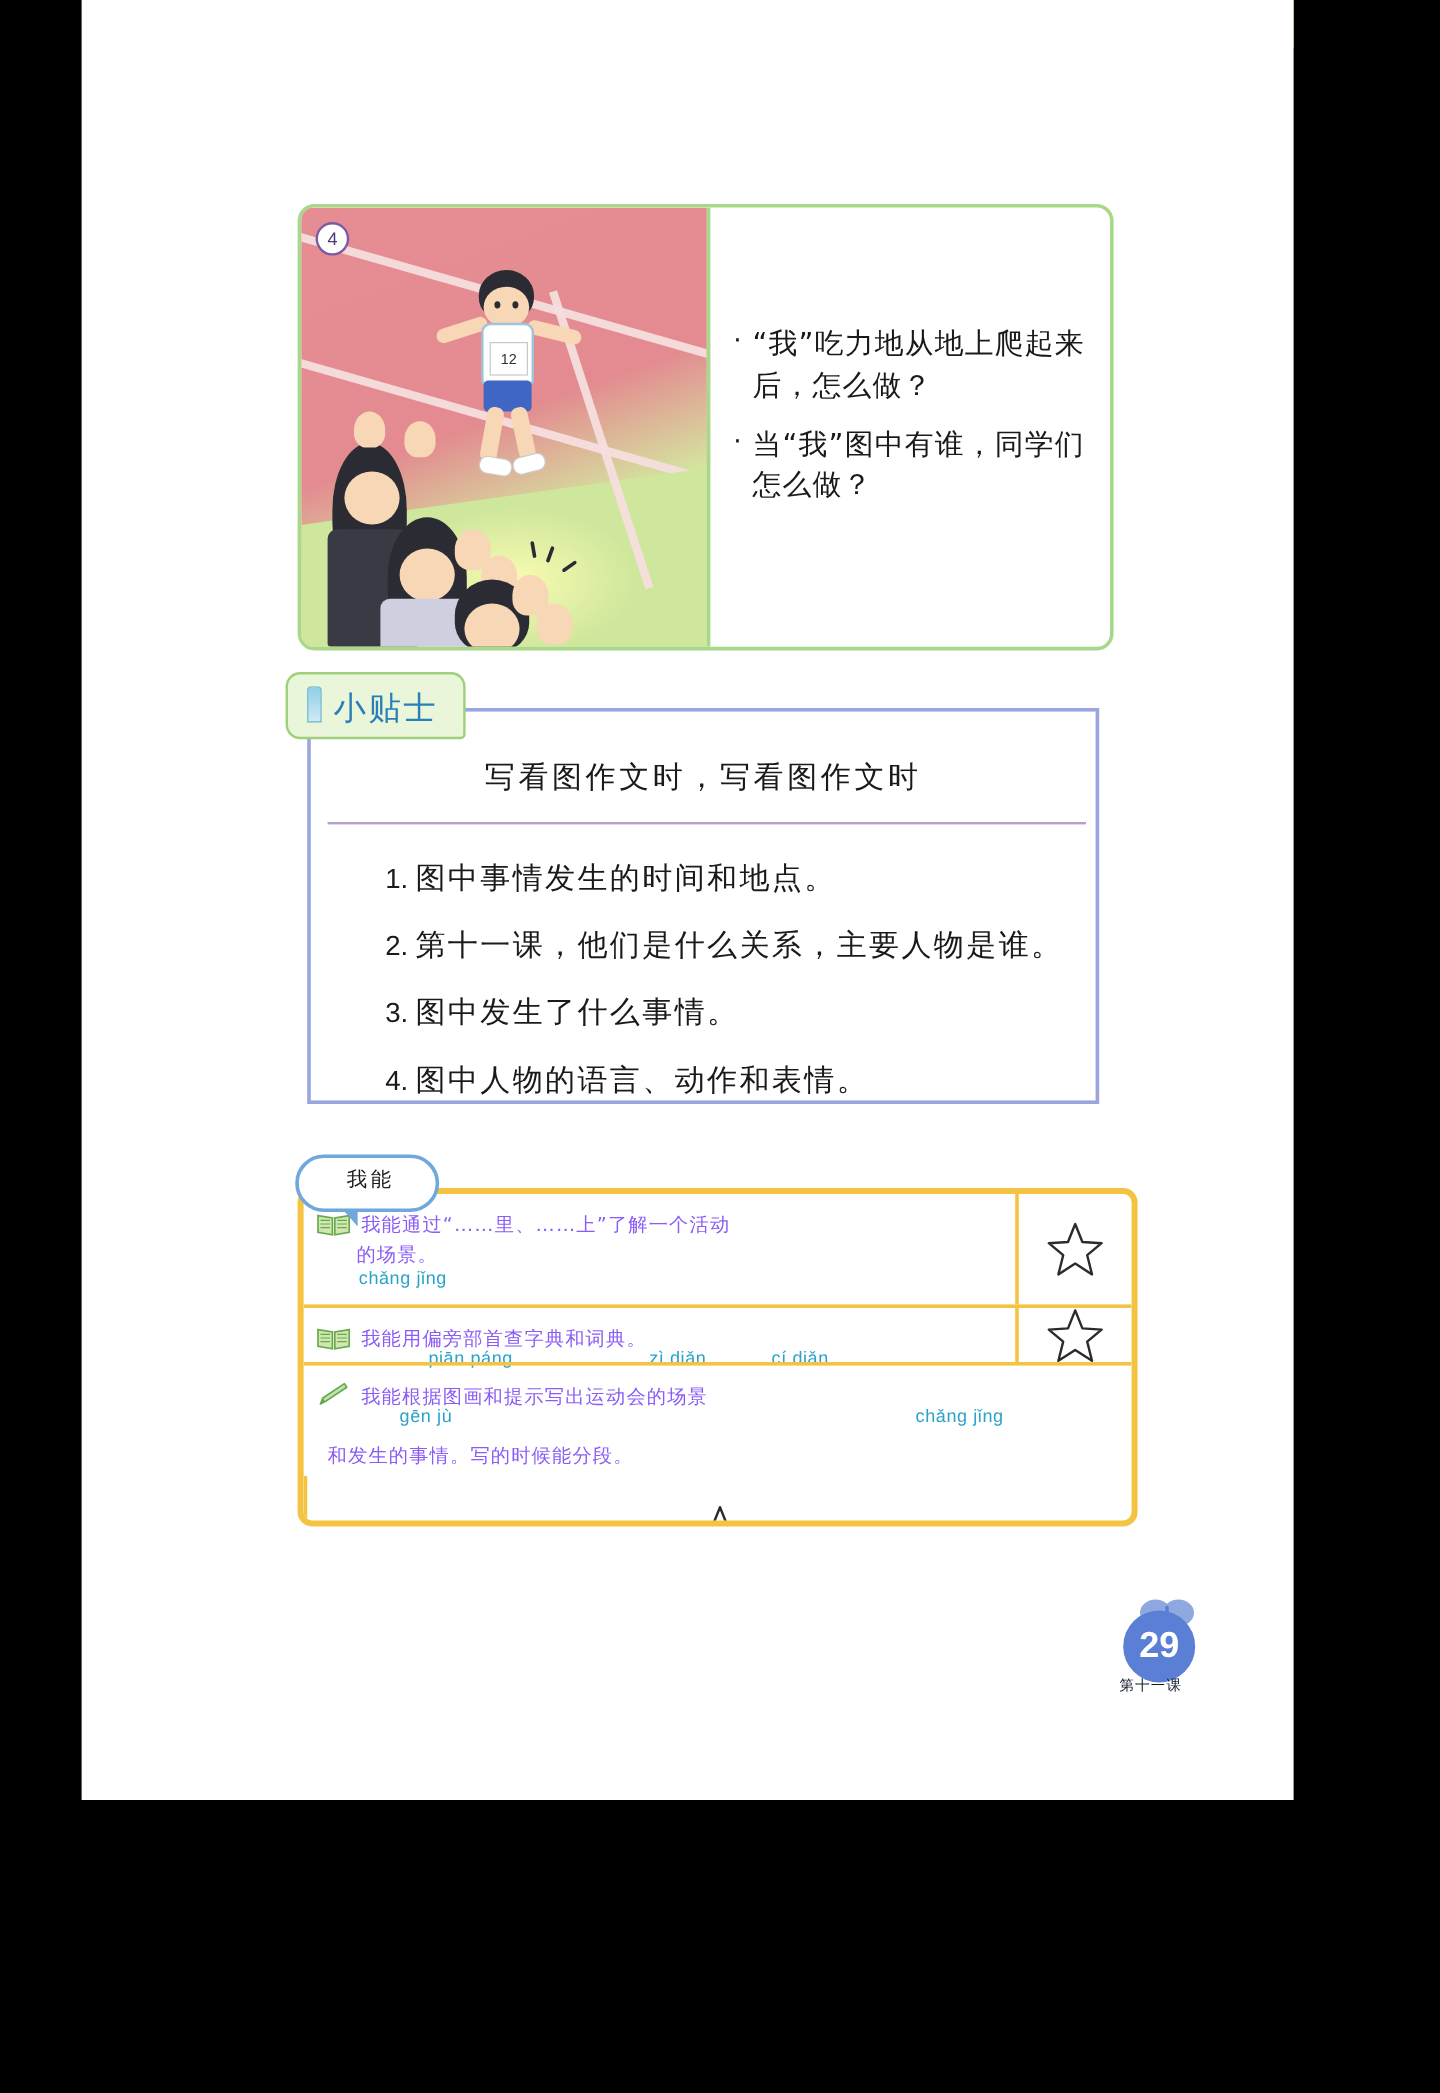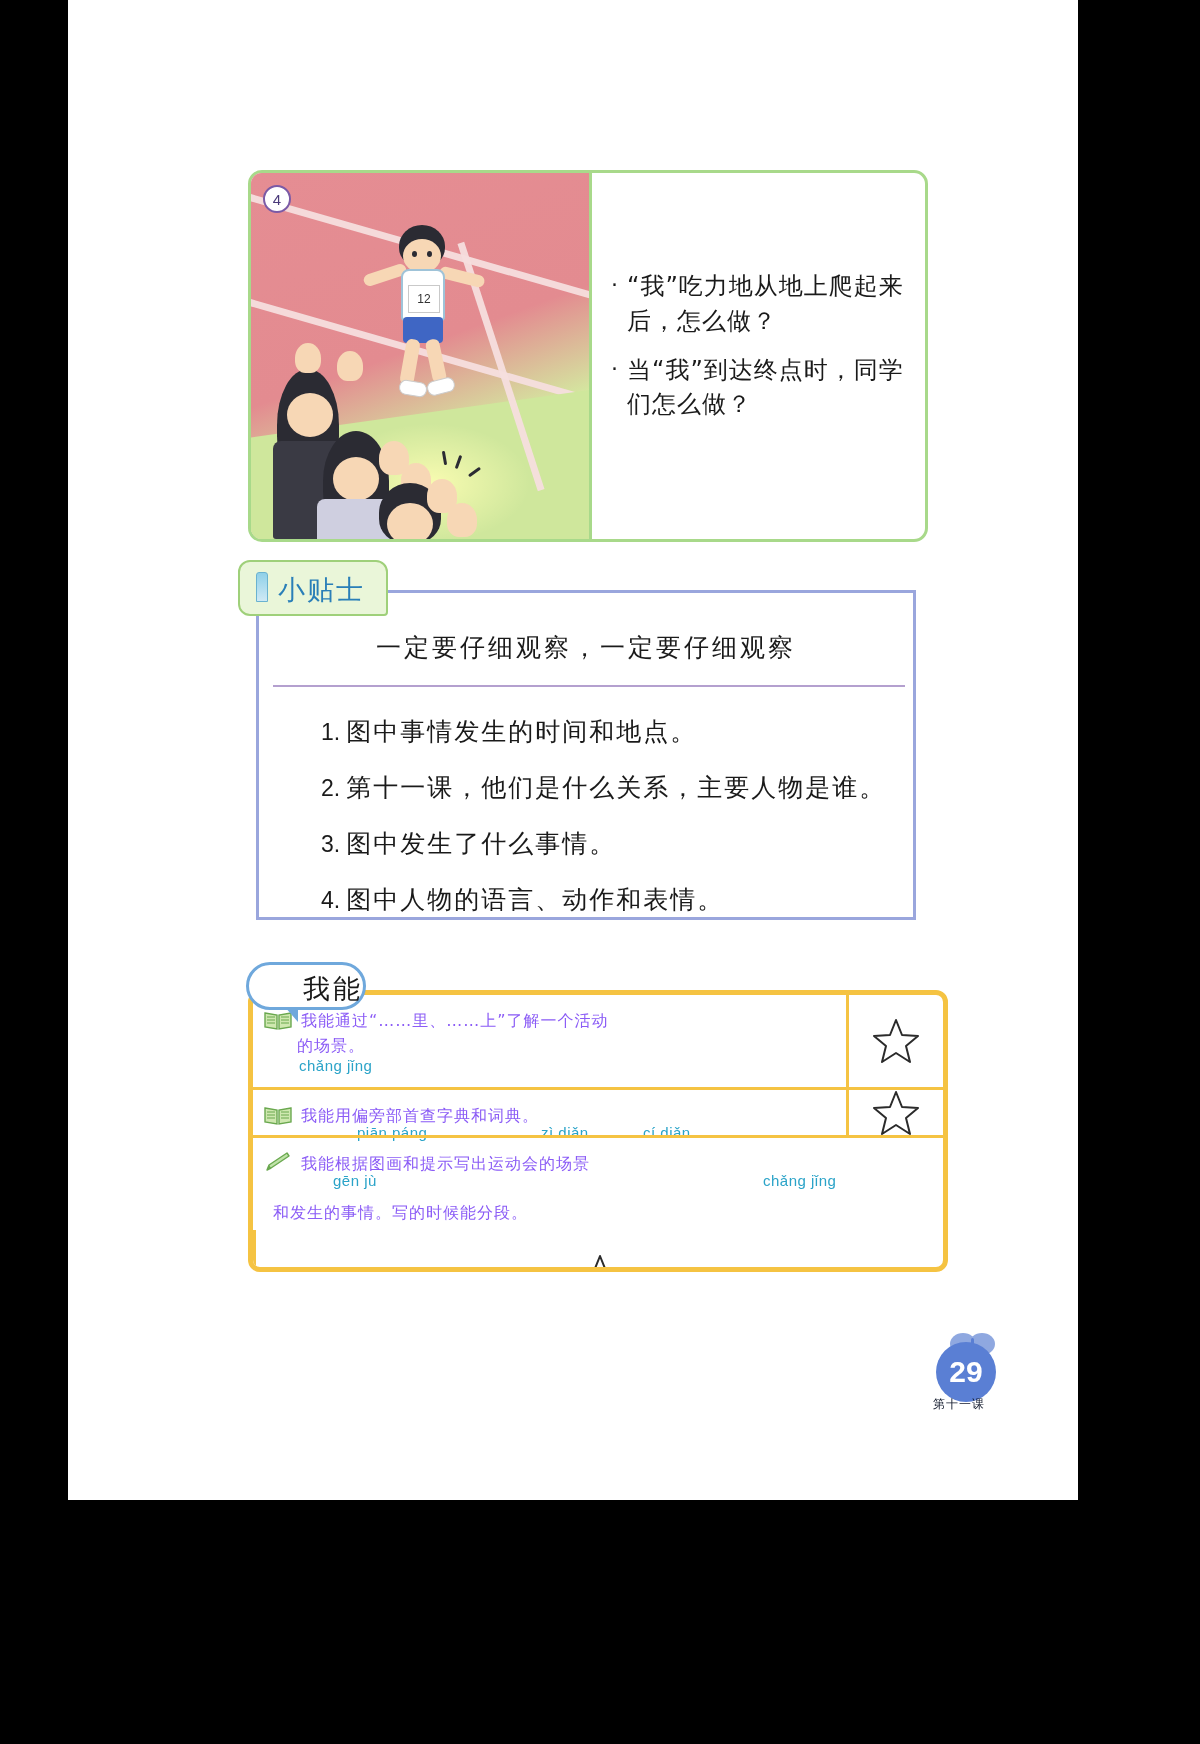--- a/index.html
+++ b/index.html
@@ -274,25 +274,26 @@
     border: 3px solid #6fa8dc;
     border-radius: 26px;
     background: #ffffff;
     box-sizing: border-box;
     z-index: 4;
   }
   #ican-tab-label {
     position: absolute;
     left: 0; top: 6px;
     width: 100%;
-    text-align: right;
-    font-family: "DejaVu Sans", "Liberation Sans", sans-serif;
-    font-size: 27px;
+    text-align: left;
+    font-family: "DejaVu Sans", "Liberation Sans", sans-serif;
+    font-size: 17px;
     color: #1a1a1a;
     letter-spacing: 3px;
+    padding-left: 40px;
   }
   #ican-tab-point {
     position: absolute;
     left: 186px;
     top: 976px;
     width: 0; height: 0;
     border-left: 14px solid transparent;
     border-right: 0 solid transparent;
     border-top: 16px solid #6fa8dc;
     z-index: 4;
@@ -450,28 +451,28 @@
 
       <div id="comic-divider"></div>
 
       <div id="comic-questions">
         <div class="q-item">
           <span class="q-bullet">·</span>
           <span>“我”吃力地从地上爬起来后，怎么做？</span>
         </div>
         <div class="q-item">
           <span class="q-bullet">·</span>
-          <span>当“我”到达终点时，同学们怎么做？</span>
+          <span>当“我”图中有谁，同学们怎么做？</span>
         </div>
       </div>
     </div>
 
     <div id="tips-box-shadow"></div>
     <div id="tips-box">
-      <div id="tips-heading">一定要仔细观察，一定要仔细观察</div>
+      <div id="tips-heading">写看图作文时，写看图作文时</div>
       <div id="tips-rule"></div>
 
       <div class="tip-line" style="top:122px;">
         <span class="tip-num">1.</span><span>图中事情发生的时间和地点。</span>
       </div>
       <div class="tip-line" style="top:178px;">
         <span class="tip-num">2.</span><span>第十一课，他们是什么关系，主要人物是谁。</span>
       </div>
       <div class="tip-line" style="top:234px;">
         <span class="tip-num">3.</span><span>图中发生了什么事情。</span>

